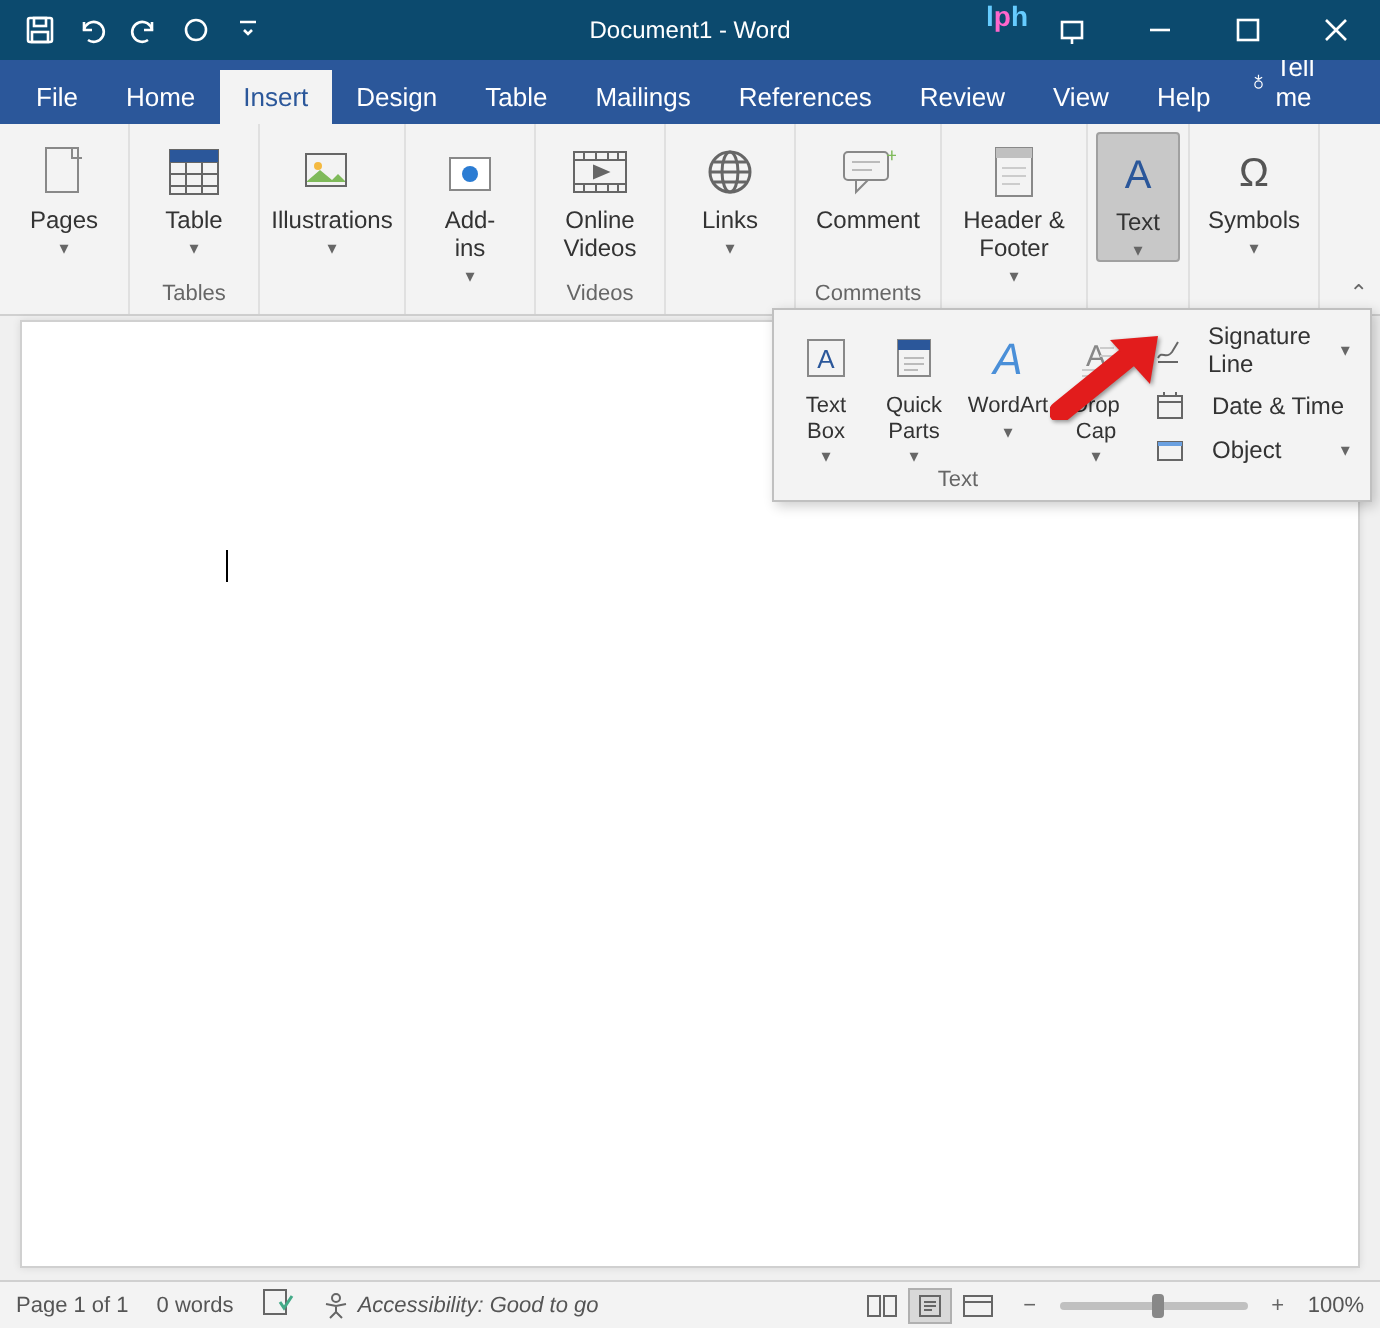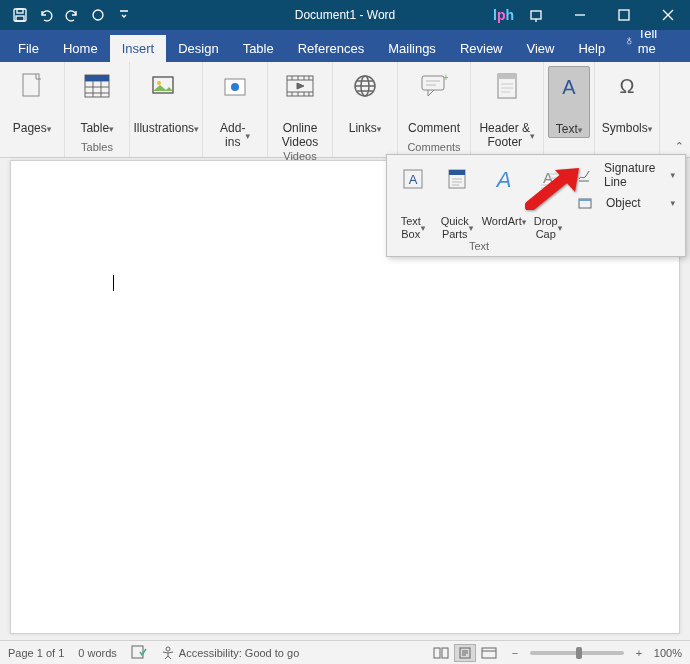--- a/index.html
+++ b/index.html
@@ -2,41 +2,41 @@
 <html><head>
 <meta charset="utf-8">
 <style>
   * { box-sizing: border-box; margin: 0; padding: 0; font-family: "Segoe UI", sans-serif; }
   body { width: 690px; height: 664px; background: #f0f0f0; position: relative; overflow: hidden; }
   .titlebar { height: 30px; background: #0c4a6e; display: flex; align-items: center; color: #fff; font-size: 12px; position: relative; }
   .qat { display: flex; align-items: center; gap: 2px; padding-left: 8px; }
   .qat .icon { width: 24px; height: 24px; display: flex; align-items: center; justify-content: center; cursor: pointer; }
   .qat .icon svg { stroke: #fff; fill: none; stroke-width: 1.3; }
   .title-text { position: absolute; left: 50%; transform: translateX(-50%); }
-  .wincontrols { margin-left: auto; display: flex; align-items: center; }
+  .wincontrols { margin-left: auto; display: flex; align-items: flex-start; }
   .wincontrols .icon { width: 44px; height: 30px; display: flex; align-items: center; justify-content: center; cursor: pointer; }
   .wincontrols .icon svg { stroke: #fff; fill: none; stroke-width: 1.3; }
   .lph { font-weight: bold; font-size: 14px; }
   .lph .l { color: #6cf; }
   .lph .p { color: #ff66cc; }
   .lph .h { color: #6cf; }
 
   .tabrow { height: 32px; background: #2b579a; display: flex; align-items: flex-end; padding: 0 6px; gap: 0; color: #fff; font-size: 13px; }
   .tab { padding: 6px 12px; cursor: pointer; }
   .tab.active { background: #f3f3f3; color: #2b579a; margin-top: 24px; }
   .tabrow .right { margin-left: auto; display: flex; align-items: center; gap: 4px; }
   .tabrow .right .item { padding: 6px 8px; display: flex; align-items: center; gap: 4px; }
 
   .ribbon { height: 96px; background: #f3f3f3; border-bottom: 1px solid #d0d0d0; display: flex; position: relative; }
   .group { border-right: 1px solid #e0e0e0; display: flex; flex-direction: column; align-items: center; padding: 4px 4px 2px; height: 100%; }
   .group .body { display: flex; align-items: flex-start; gap: 4px; flex: 1; }
   .group .label { font-size: 11px; color: #666; margin-top: auto; padding-bottom: 2px; }
   .bigbtn { width: 56px; display: flex; flex-direction: column; align-items: center; justify-content: flex-start; padding-top: 4px; cursor: pointer; font-size: 12px; color: #333; text-align: center; }
   .bigbtn .ico { width: 32px; height: 32px; display: flex; align-items: center; justify-content: center; }
-  .bigbtn .lbl { display: flex; flex-direction: row; align-items: center; line-height: 1.15; margin-top: 20px; }
+  .bigbtn .lbl { display: flex; flex-direction: column; align-items: center; line-height: 1.15; margin-top: 2px; }
   .bigbtn.wide { width: 64px; }
   .bigbtn.active { background: #c8c8c8; border: 1px solid #a0a0a0; border-radius: 2px; }
   .chev { font-size: 9px; color: #666; margin-top: 1px; }
 
   .collapse-caret { position: absolute; right: 6px; bottom: 4px; font-size: 11px; color: #666; cursor: pointer; }
 
   .popout {
     position: absolute;
     top: 154px; left: 386px;
     width: 300px;
@@ -129,22 +129,22 @@
       </div>
   </div>
 </div>
 
 <div class="tabrow">
   <div class="tab">File</div>
   <div class="tab">Home</div>
   <div class="tab active">Insert</div>
   <div class="tab">Design</div>
   <div class="tab">Table</div>
+  <div class="tab">Mailings</div>
   <div class="tab">References</div>
-  <div class="tab">Mailings</div>
   <div class="tab">Review</div>
   <div class="tab">View</div>
   <div class="tab">Help</div>
   <div class="right">
     <div class="item">
         <svg width="14" height="14" viewBox="0 0 14 14" stroke="#fff" fill="none">
           <circle cx="7" cy="9" r="3"></circle>
           <path d="M7 1 L7 5 M4 3 L7 5 M10 3 L7 5"></path>
         </svg>
         <span>Tell me</span>
@@ -395,20 +395,29 @@
             <path d="M2 11 C4 7 6 12 9 8 L12 3"></path>
             <path d="M2 13 H12"></path>
           </svg>
         </div>
       <span>Signature Line</span>
       <span class="dd">▾</span>
     </div>
     <div class="small-item">
       <div class="mini-ico">
           <svg width="14" height="14" viewBox="0 0 14 14" fill="none" stroke="#666">
+            <rect x="1" y="2" width="12" height="11"></rect>
+            <path d="M1 5 H13 M4 2 V0 M10 2 V0"></path>
+          </svg>
+        </div>
+      <span>Date &amp; Time</span>
+    </div>
+    <div class="small-item">
+      <div class="mini-ico">
+          <svg width="14" height="14" viewBox="0 0 14 14" fill="none" stroke="#666">
             <rect x="1" y="3" width="12" height="9"></rect>
             <rect x="1" y="3" width="12" height="2" fill="#6aa0e0" stroke="none"></rect>
           </svg>
         </div>
       <span>Object</span>
       <span class="dd">▾</span>
     </div>
   </div>
 </div>
 
@@ -419,21 +428,21 @@
     </svg>
 </div>
 
 <div class="statusbar">
   <span>Page 1 of 1</span>
   <span>0 words</span>
   <span><svg width="16" height="14" viewBox="0 0 16 14" fill="none" stroke="#666">
         <rect x="1" y="1" width="11" height="12"></rect>
         <path d="M9 7 L11 10 L15 4" stroke="#4a8" stroke-width="1.5"></path>
       </svg></span>
-  <span style="display:flex;align-items:center;gap:4px;">
+  <span style="display:flex;align-items:center;gap:4px;font-style:italic;">
     <svg width="14" height="14" viewBox="0 0 14 14" fill="none" stroke="#666">
         <circle cx="7" cy="3" r="2"></circle>
         <path d="M2 6 L7 7 L12 6 M7 7 L7 10 M7 10 L4 13 M7 10 L10 13"></path>
       </svg>
     <span>Accessibility: Good to go</span>
   </span>
   <div class="right">
     <div class="view-btns">
       <div class="view-btn">
           <svg width="16" height="12" viewBox="0 0 16 12" fill="none" stroke="#666">

